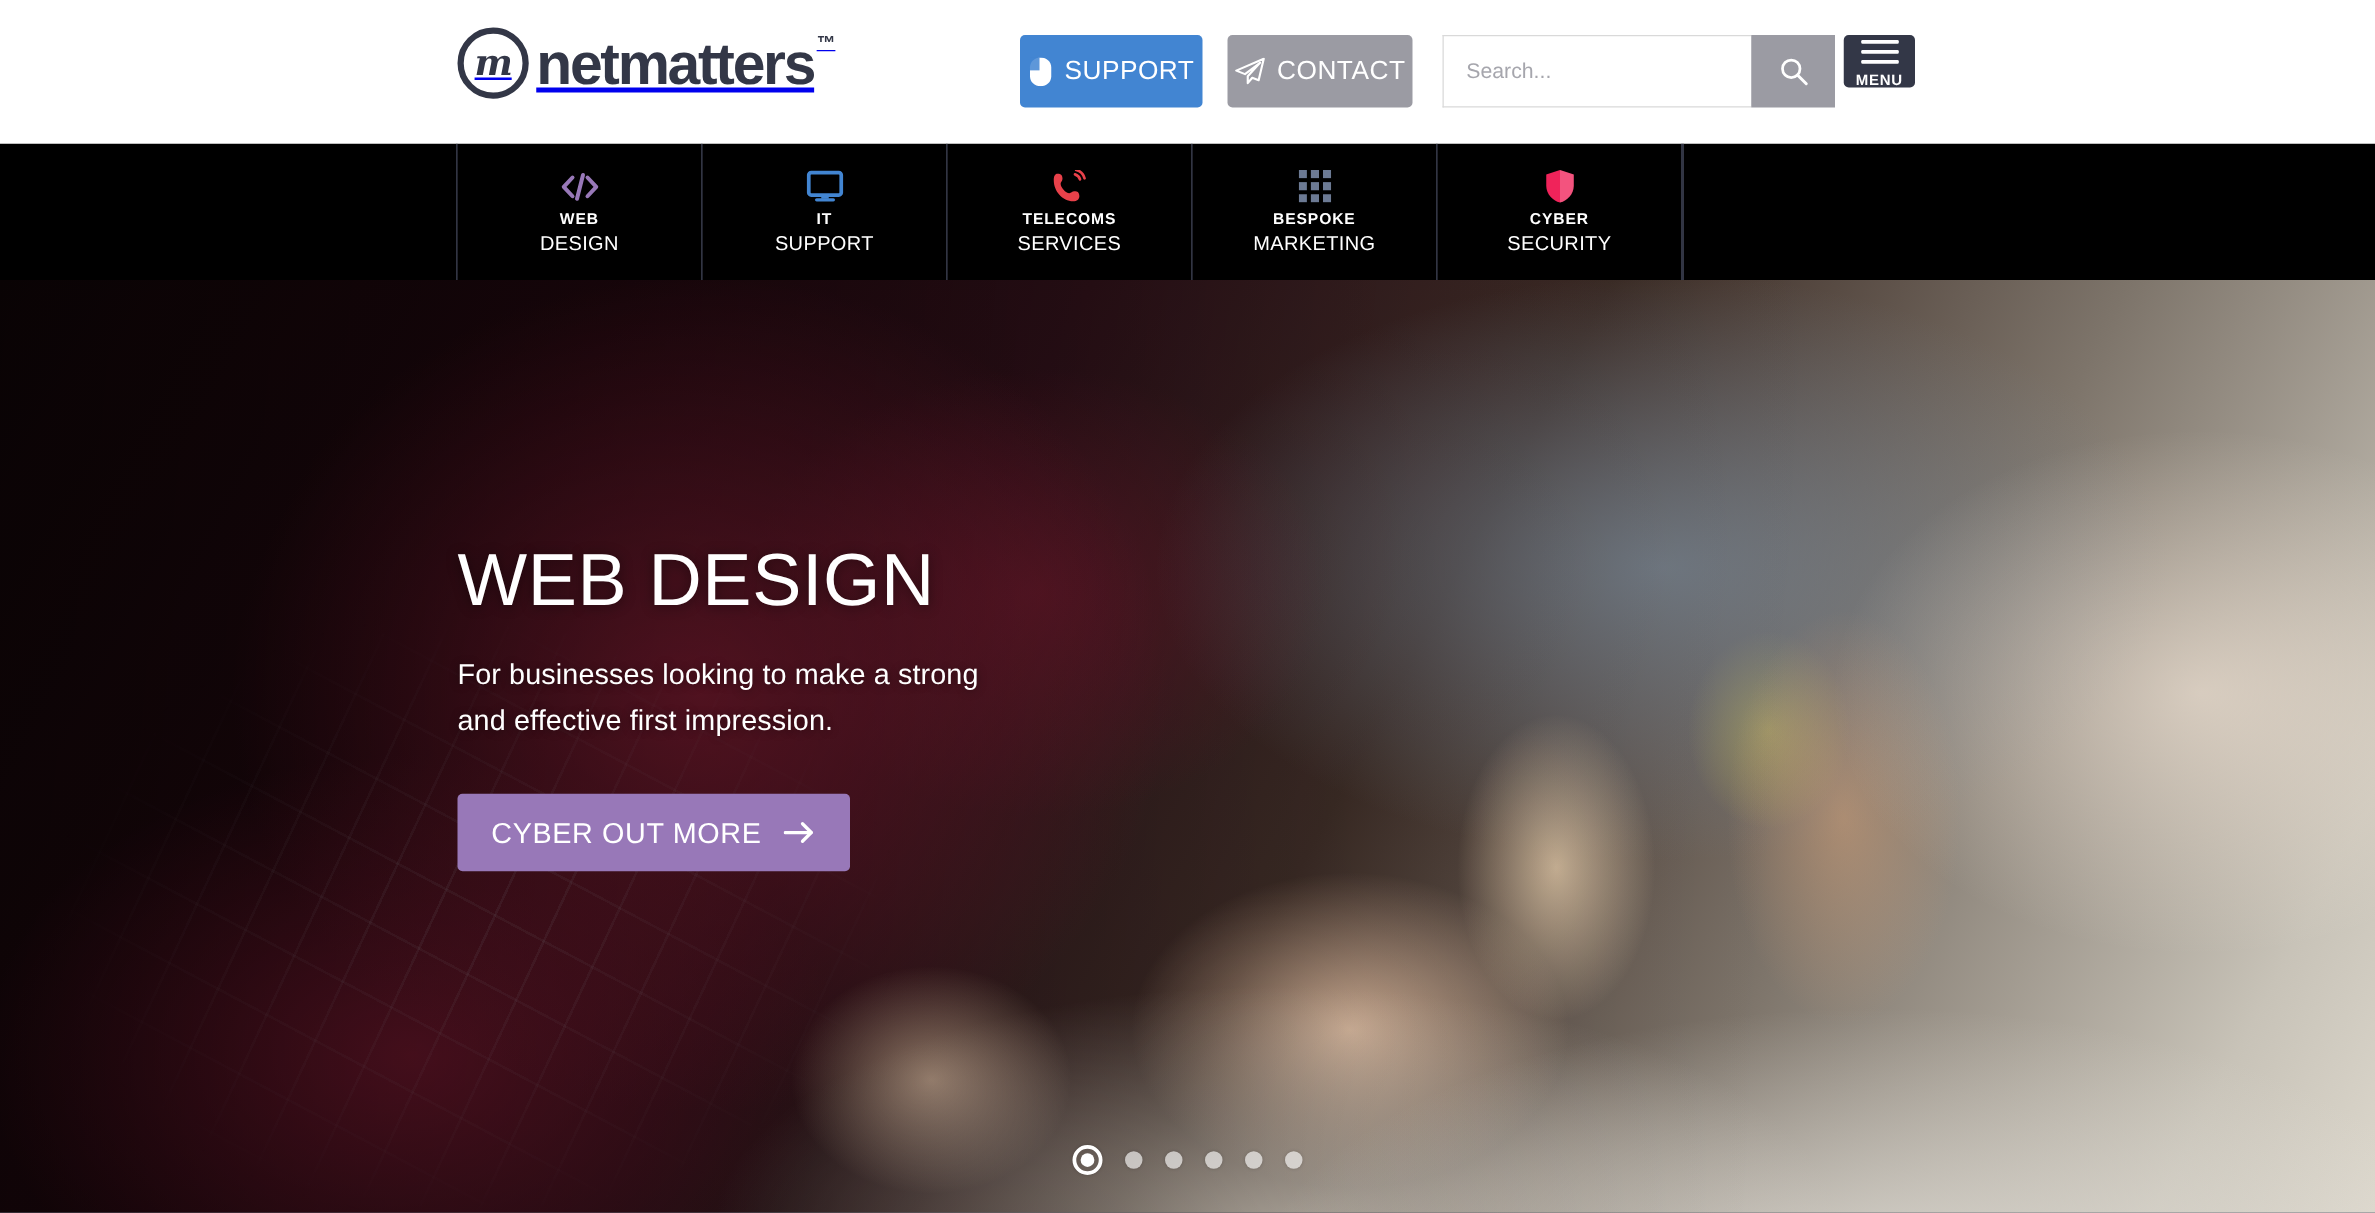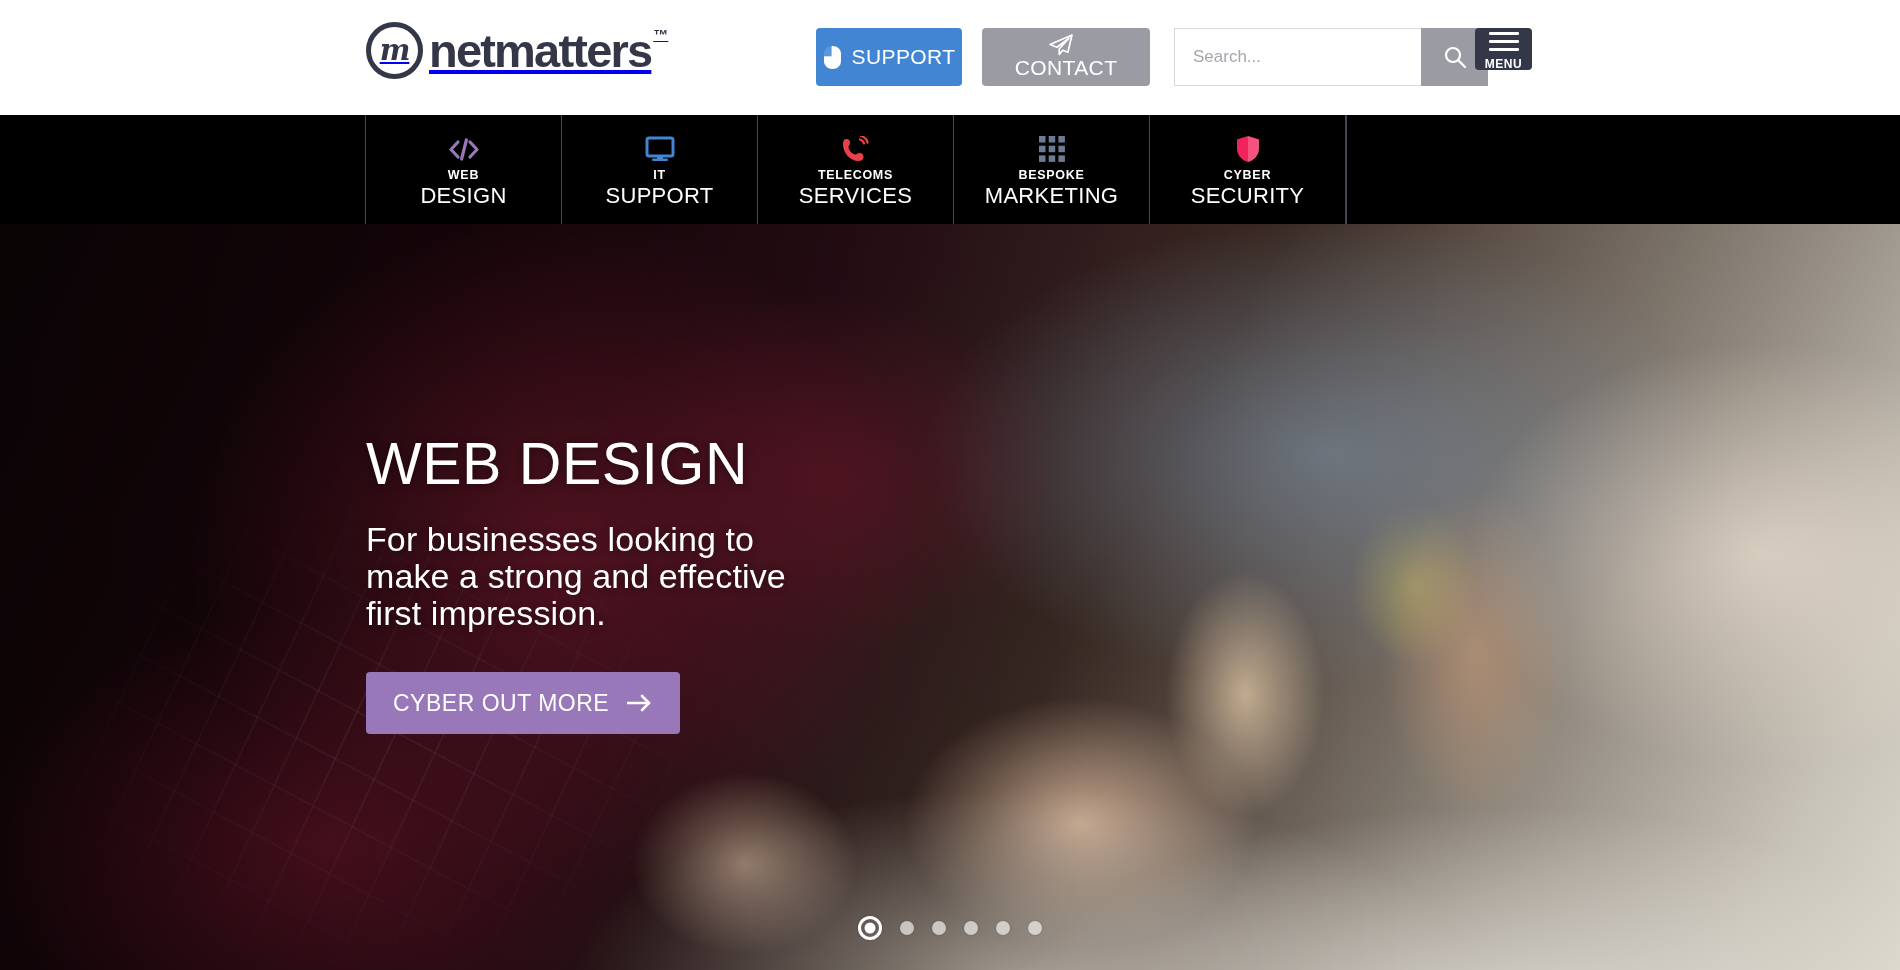--- a/index.html
+++ b/index.html
@@ -78,21 +78,21 @@
     align-items: center;
     justify-content: center;
     color: #ffffff;
     font-size: 21px;
     letter-spacing: 0.4px;
     cursor: pointer;
     padding: 0 22px;
     font-family: "Liberation Sans", sans-serif;
   }
   .btn-support { background: #4285d2; width: 146px; margin-right: 20px; }
-  .btn-contact { background: #9b9ba3; width: 168px; margin-right: 24px; flex-direction: column; }
+  .btn-contact { background: #9b9ba3; width: 148px; margin-right: 24px; }
   .btn svg { margin-right: 10px; flex: none; }
 
   .search-wrap { display: flex; align-items: center; }
   .search-input {
     width: 247px;
     height: 58px;
     border: 1px solid #d9d9d9;
     border-right: none;
     padding: 0 18px;
     font-size: 17px;
@@ -176,21 +176,21 @@
     margin-bottom: 5px;
   }
   .nav-top {
     font-size: 12.5px;
     font-weight: bold;
     color: #ffffff;
     letter-spacing: 0.7px;
     line-height: 15px;
   }
   .nav-bot {
-    font-size: 22px;
+    font-size: 16px;
     font-weight: 300;
     color: #ffffff;
     letter-spacing: 0.3px;
     line-height: 25px;
   }
 
   
   .hero {
     width: 1900px;
     height: 758px;
@@ -255,21 +255,21 @@
   .hero-title {
     font-size: 59px;
     font-weight: 300;
     color: #ffffff;
     letter-spacing: 0.5px;
     line-height: 70px;
     text-shadow: 0 1px 10px rgba(0,0,0,0.45);
   }
   .hero-sub {
     margin-top: 22px;
-    font-size: 34px;
+    font-size: 23px;
     font-weight: 400;
     color: #ffffff;
     line-height: 37px;
     letter-spacing: 0.1px;
     text-shadow: 0 1px 8px rgba(0,0,0,0.45);
     max-width: 440px;
   }
   .hero-cta {
     margin-top: 40px;
     display: inline-flex;

